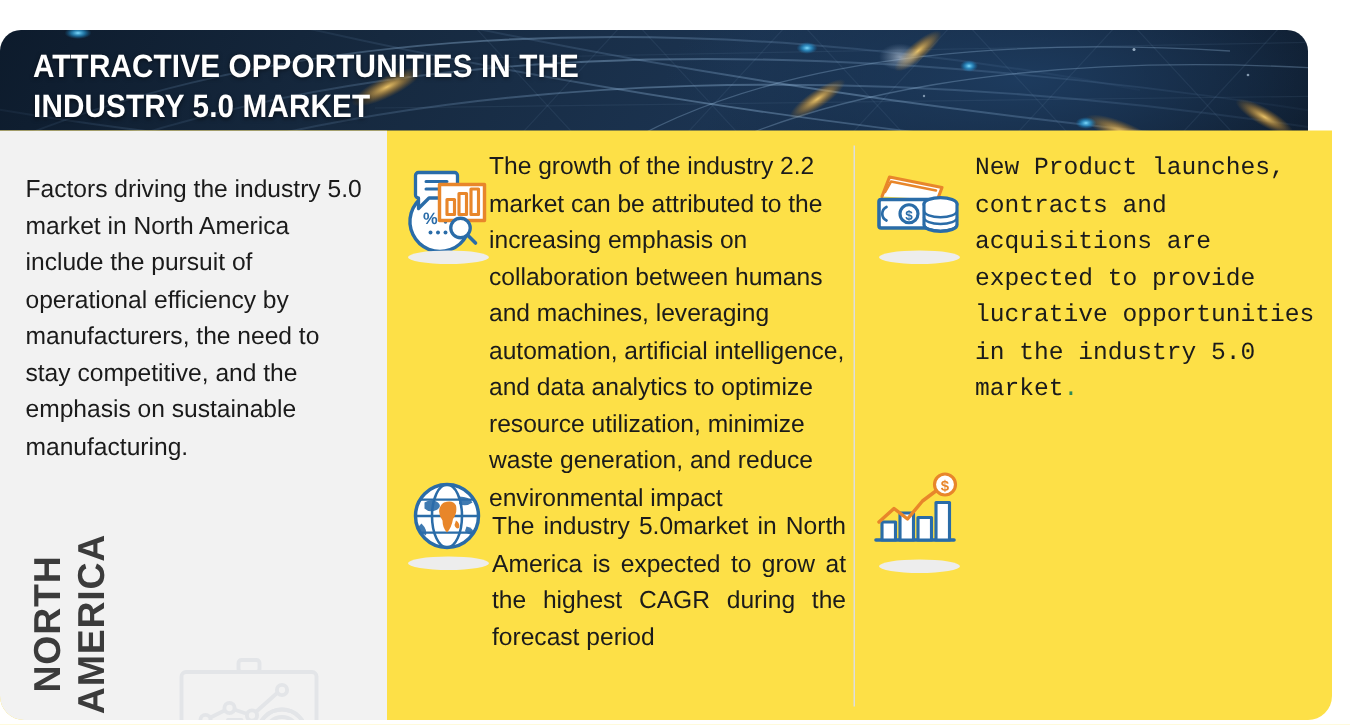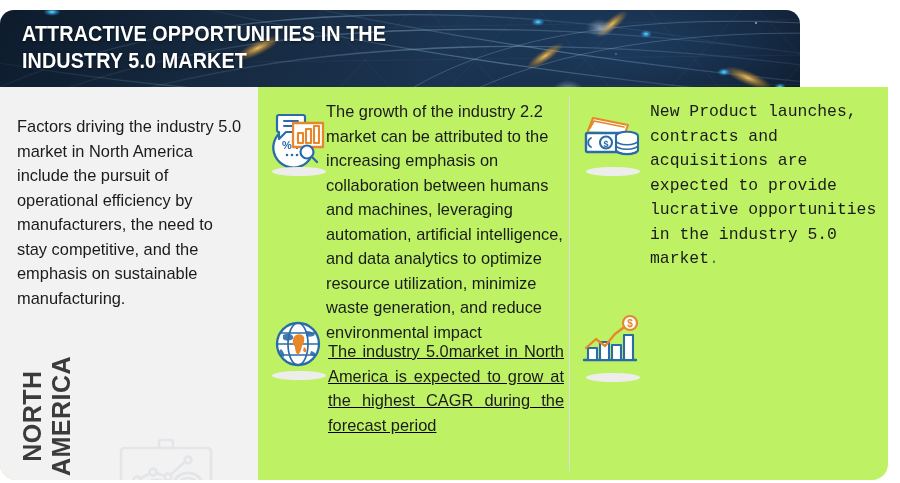--- a/index.html
+++ b/index.html
@@ -16,22 +16,22 @@
     position: relative;
     width: 900px;
     height: 483px;
     background: #ffffff;
   }
 
   
   #header {
     position: absolute;
     left: 0px;
-    top: 10px;
-    width: 800px;
+    top: 20px;
+    width: 872px;
     height: 84px;
     border-radius: 14px 14px 0 0;
     overflow: hidden;
     background:
       radial-gradient(ellipse 340px 120px at 78% 40%, #1d3b5e 0%, rgba(29,59,94,0) 70%),
       linear-gradient(120deg, #0d1b2c 0%, #16293f 28%, #1b3350 55%, #13243a 80%, #0d1a2a 100%);
   }
 
   #header-art {
     position: absolute;
@@ -57,21 +57,21 @@
     white-space: pre-line;
   }
 
   
   #body-area {
     position: absolute;
     left: 0px;
     top: 87px;
     width: 888px;
     height: 393px;
-    background: #bef264;
+    background: #fde047;
     border-radius: 0 0 16px 16px;
     overflow: hidden;
   }
 
   
   #left-panel {
     position: absolute;
     left: 0;
     top: 0;
     width: 258px;
@@ -144,21 +144,21 @@
 
   .block-text {
     font-size: 16.4px;
     line-height: 24.5px;
     color: #1b1b1b;
   }
 
   #block-growth { left: 266px; top: 20px; width: 300px; }
   #block-growth .block-text { width: 240px; margin-left: -4px; margin-top: -8px; }
 
-  #block-cagr { left: 266px; top: 224px; width: 300px; text-decoration: underline; }
+  #block-cagr { left: 266px; top: 224px; width: 300px; }
   #block-cagr .block-text {
     width: 236px; margin-left: -2px; margin-top: 28px; text-align: justify;
   }
 
   #block-product { left: 580px; top: 20px; width: 310px; }
   #block-product .block-text { width: 243px; margin-left: 6px; margin-top: -7px; font-family: Liberation Mono, monospace; }
 
   #block-share { left: 580px; top: 226px; width: 310px; }
   #block-share .block-text { width: 248px; margin-left: 6px; margin-top: -7px; }
 

